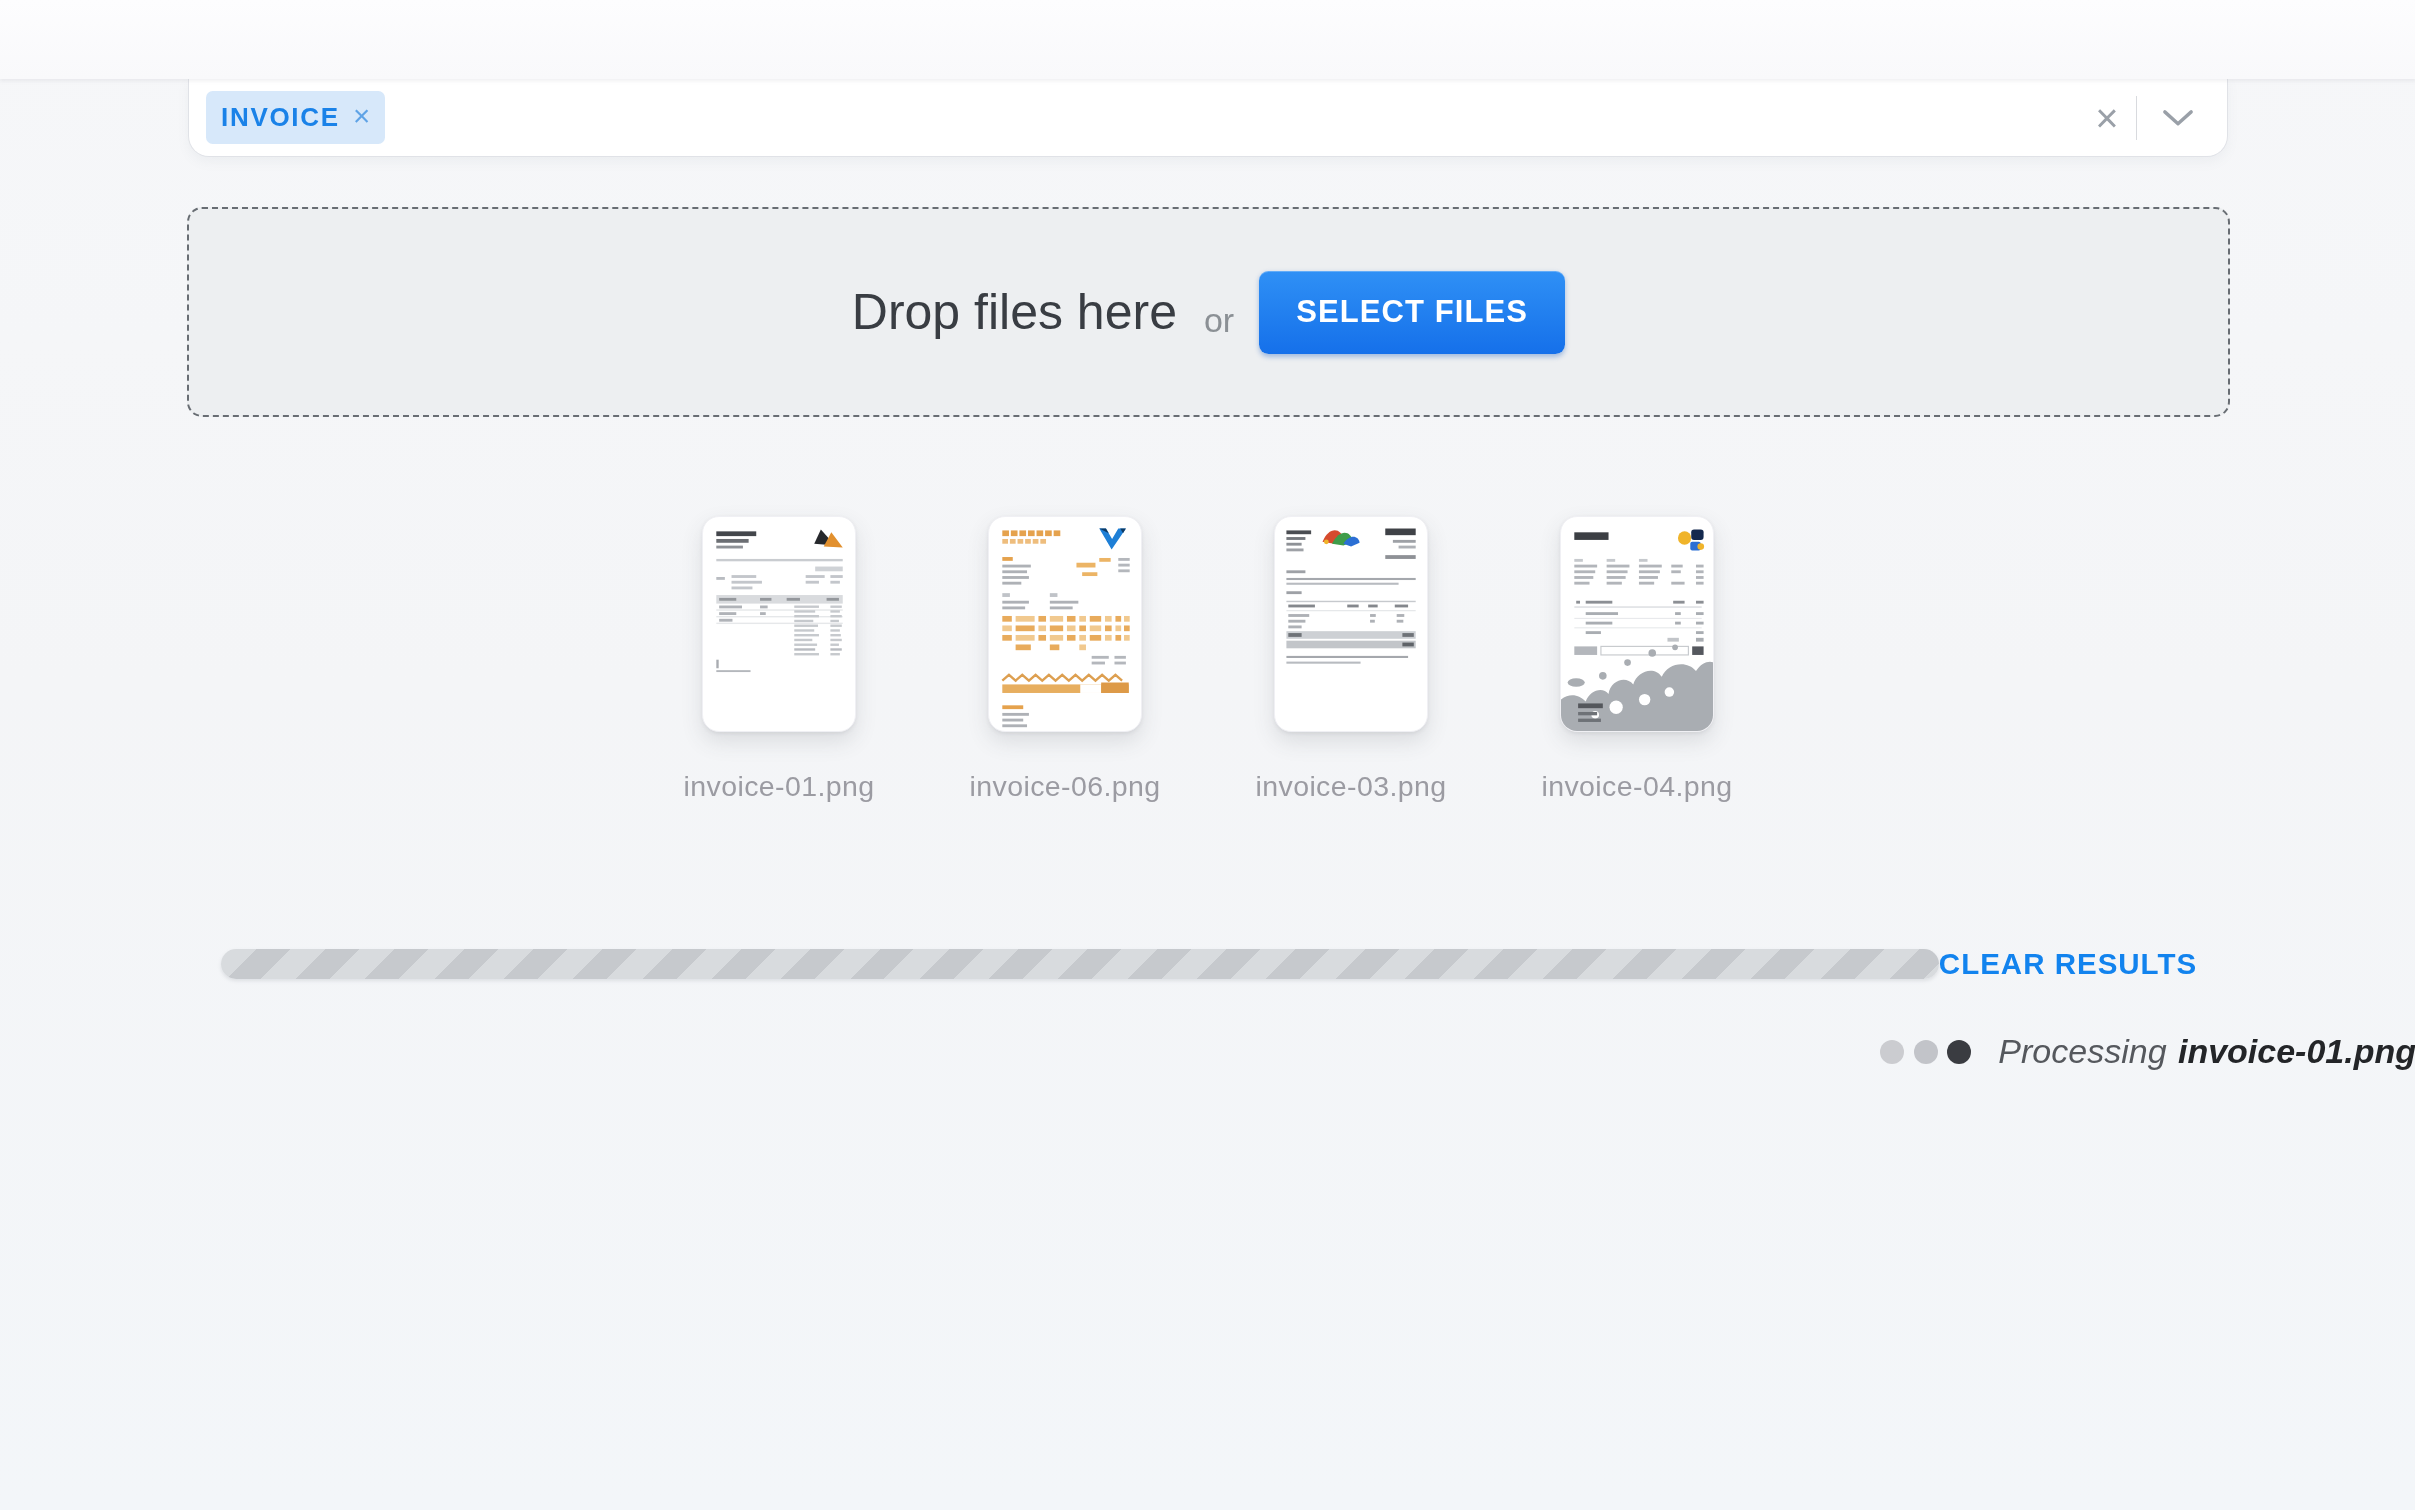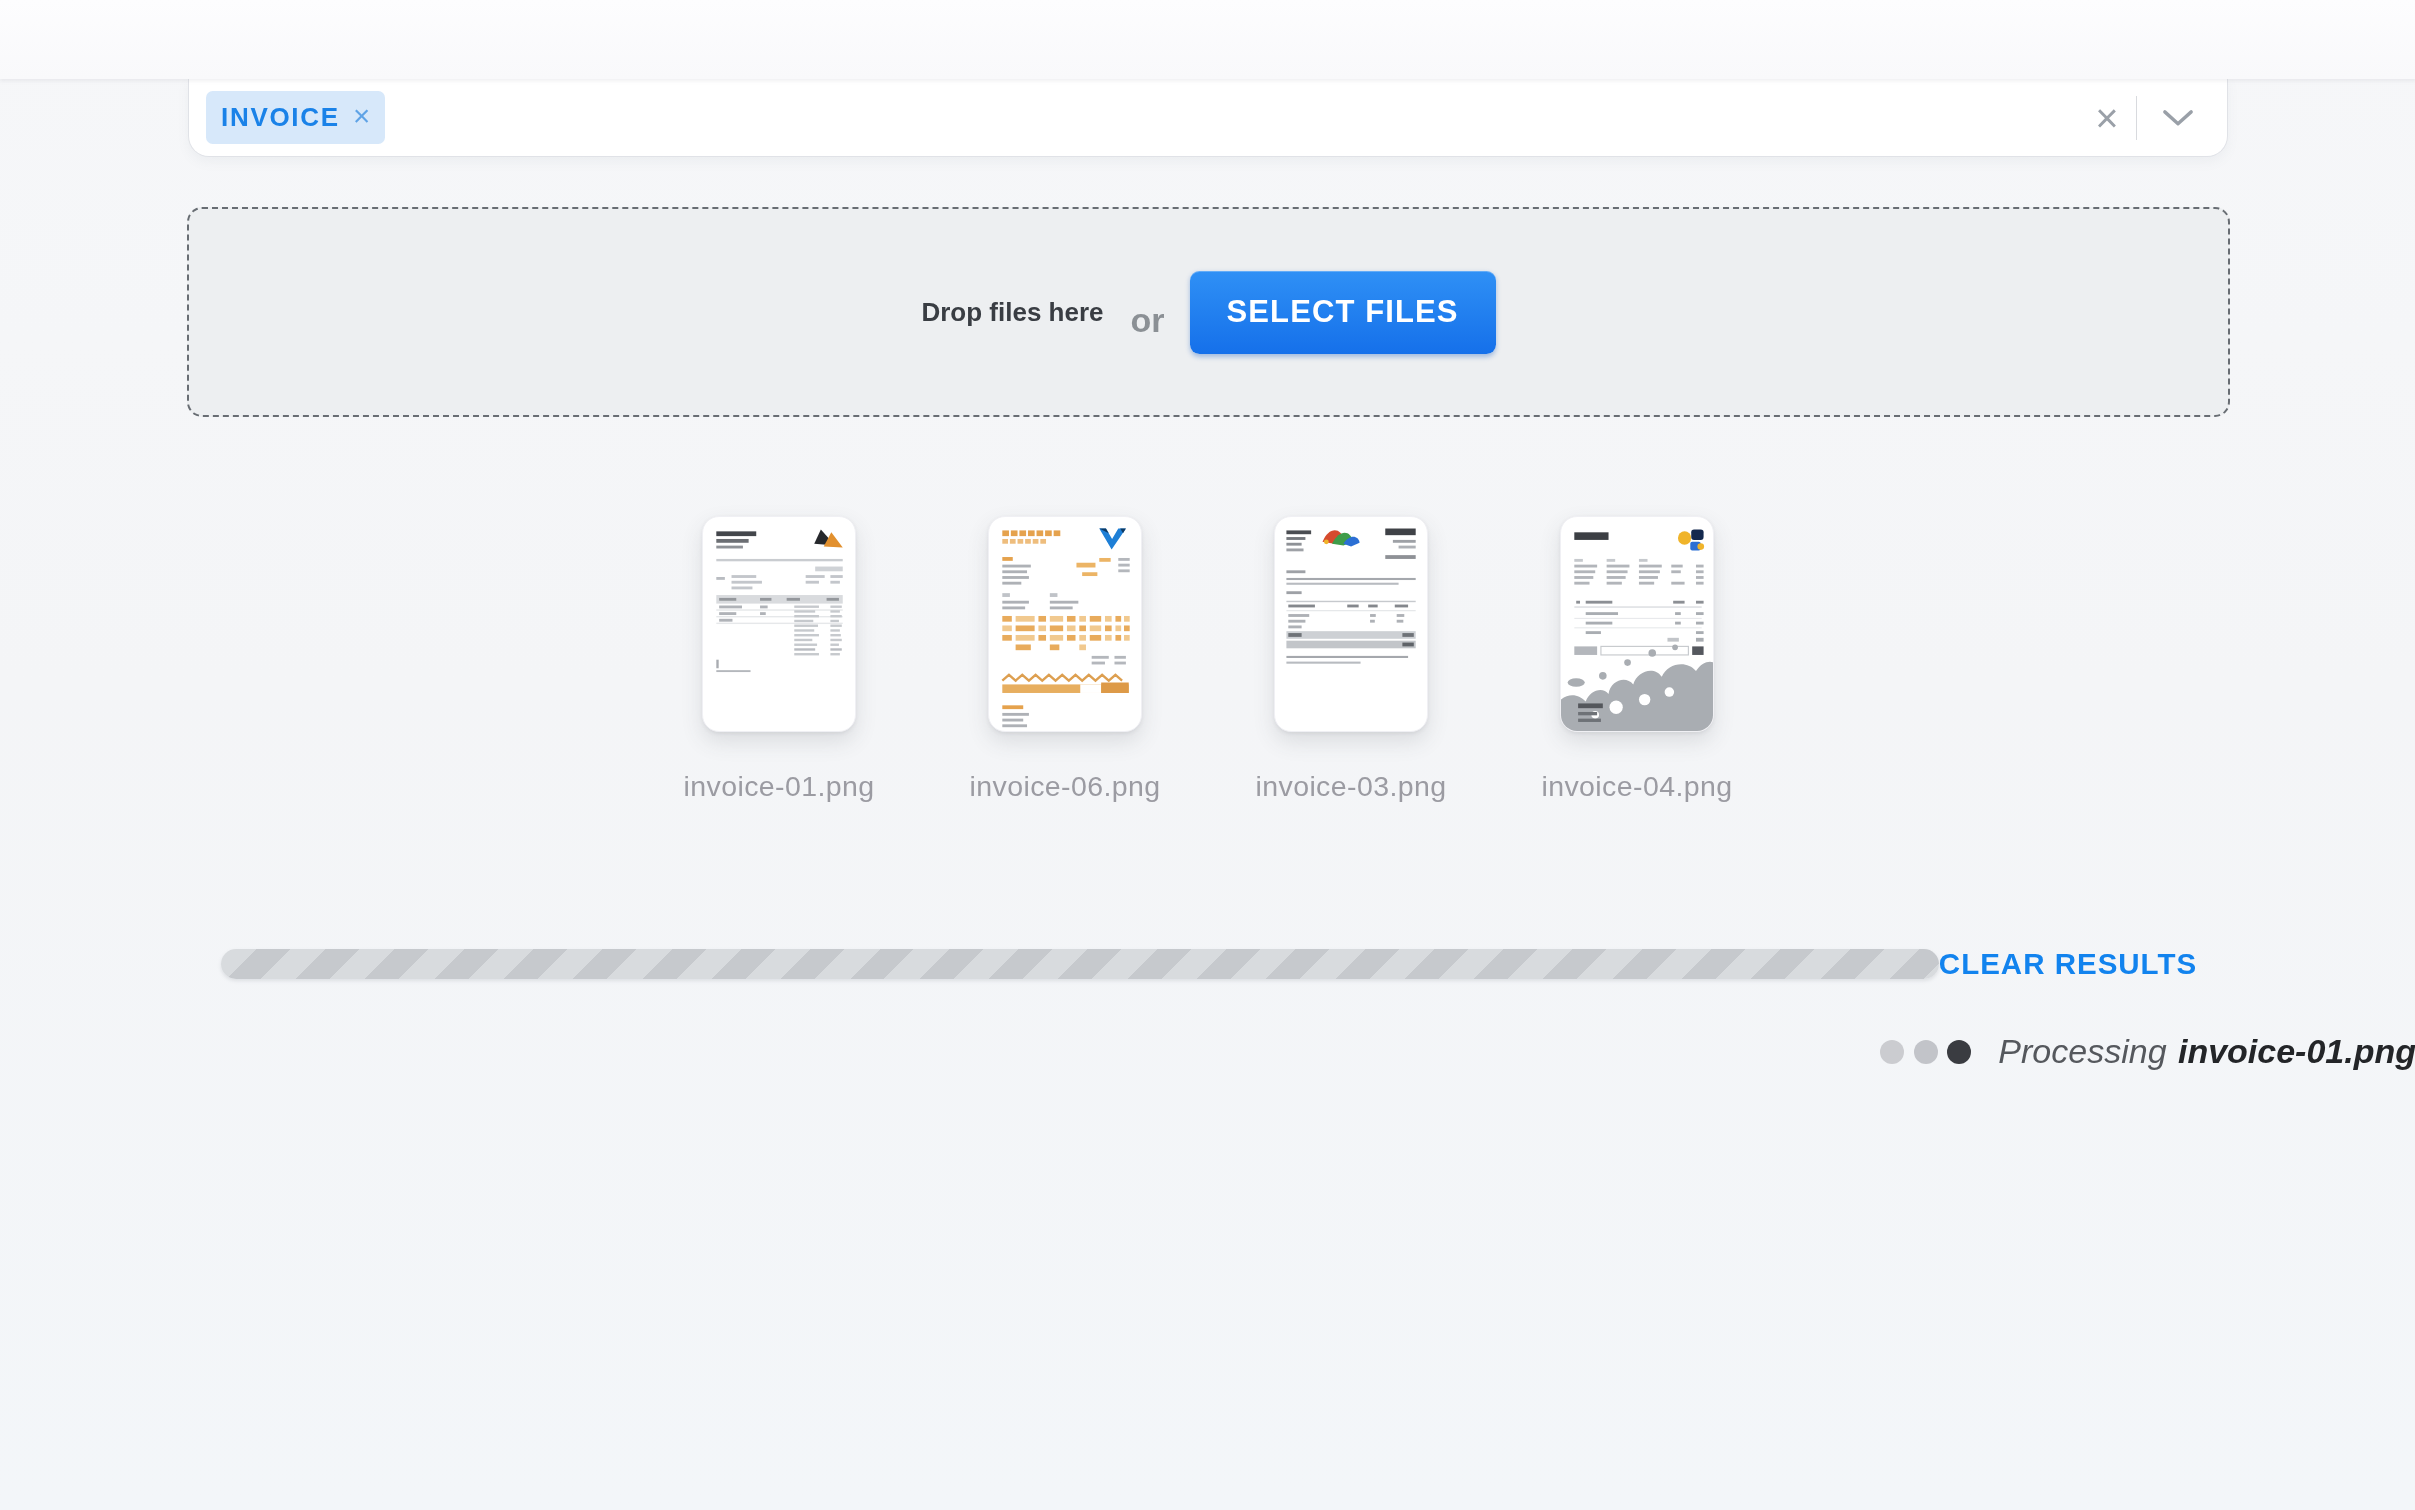--- a/index.html
+++ b/index.html
@@ -47,22 +47,22 @@
   .select-divider{ width:1.9px; height:44px; background:#d8dade; }
   .select-caret{ padding:0 7.6px 0 25px; display:flex; align-items:center; cursor:pointer; }
 
   
   .dropzone{
     position:absolute; left:187px; top:207px; width:2043px; height:210px; z-index:4;
     background:#edeff1;
     border:2.9px dashed #686d73; border-radius:15px;
     display:flex; align-items:center; justify-content:center;
   }
-  .dz-headline{ font-size:26px; font-weight:bold; color:#393d43; }
-  .dz-or{ font-size:34px; color:#8b9095; margin:16px 25px 0 27px;font-weight:bold; }
+  .dz-headline{ font-size:50px; font-weight:normal; color:#393d43; }
+  .dz-or{ font-size:34px; color:#8b9095; margin:16px 25px 0 27px; }
   .select-files-btn{
     width:306px; height:83px; border:none; border-radius:9.5px;
     background:linear-gradient(180deg,#2f90f5 0%,#1570ea 100%);
     color:#ffffff; font-family:"Liberation Sans",sans-serif;
     font-size:31px; font-weight:bold; letter-spacing:1.1px;
     box-shadow:0 2.9px 5.7px rgba(21,90,190,.35), inset 0 1px 0 rgba(255,255,255,.25);
     cursor:pointer;
   }
 
   

